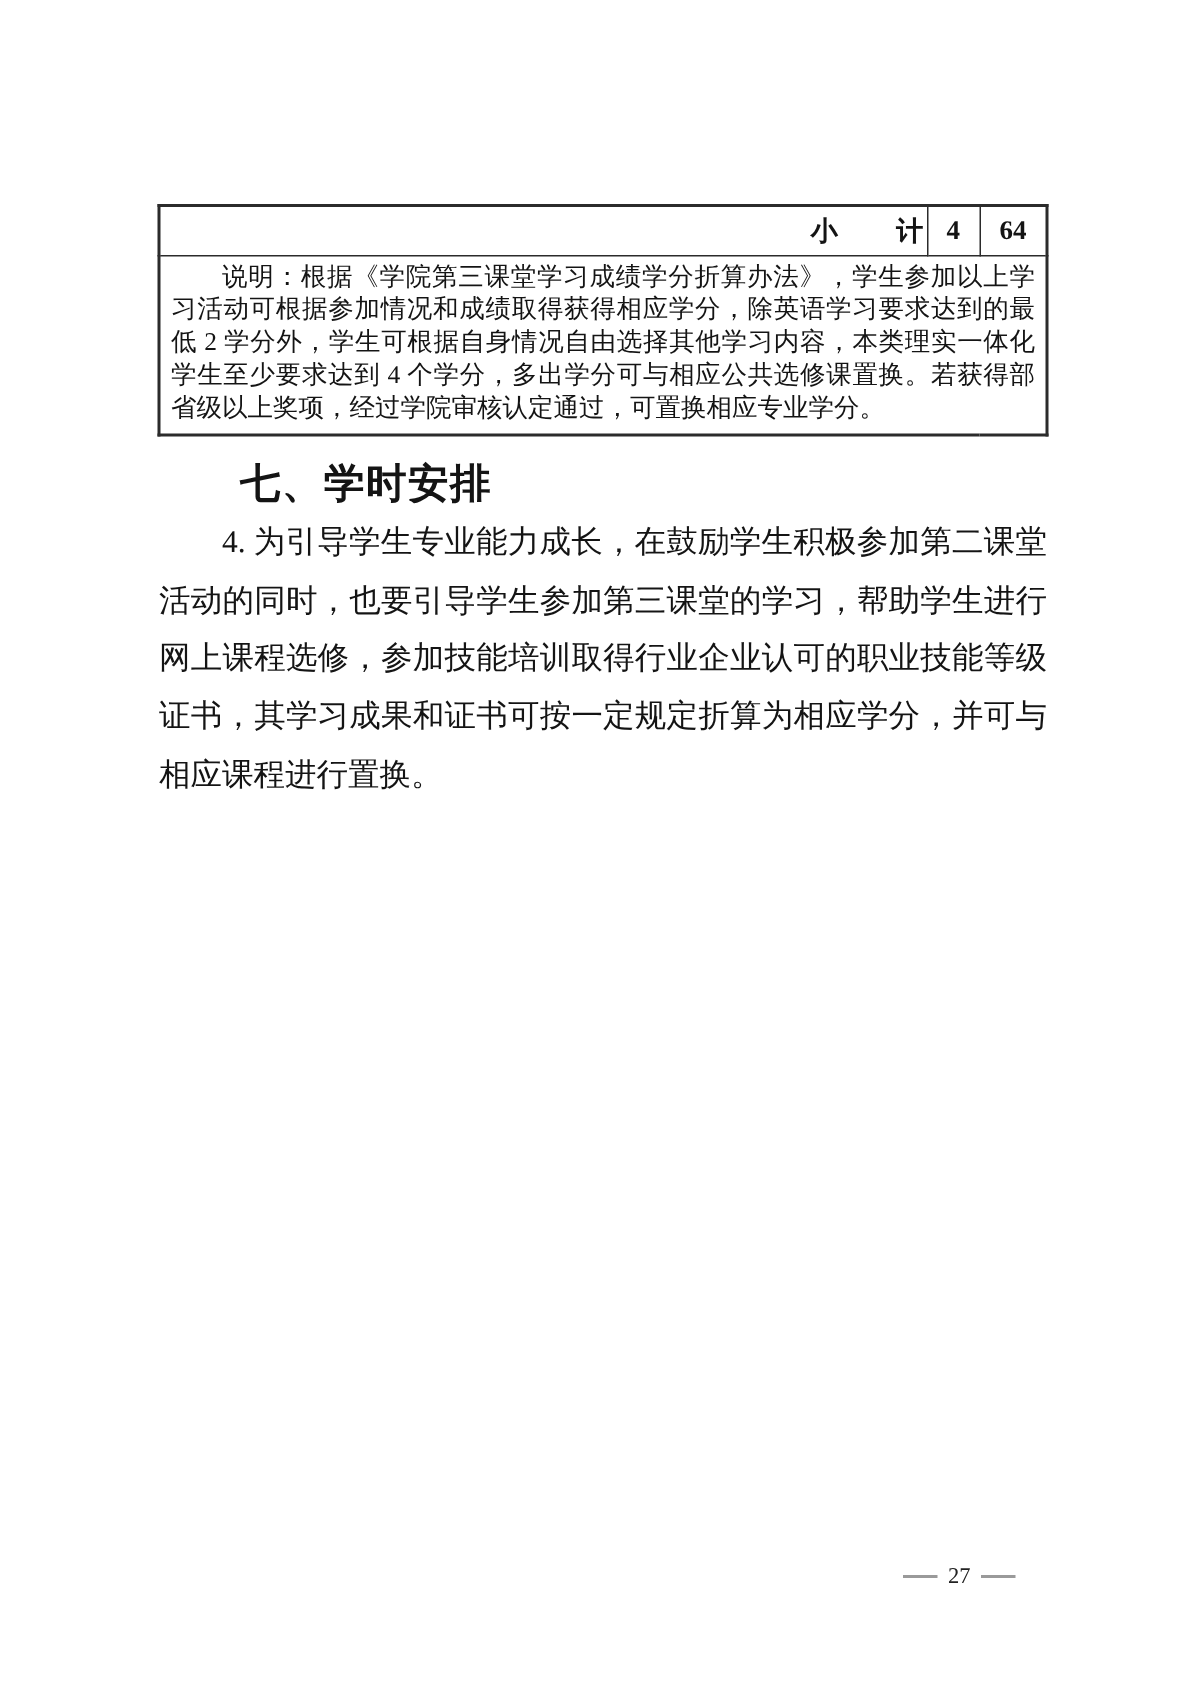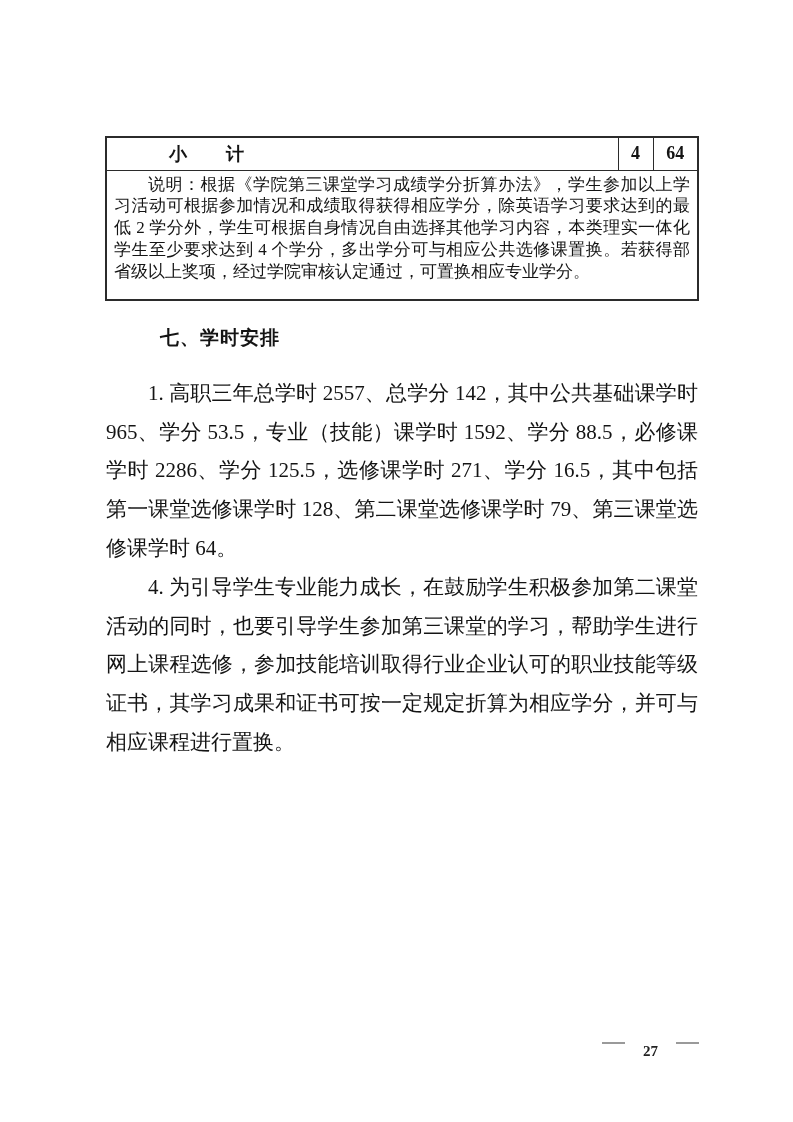--- a/index.html
+++ b/index.html
@@ -31,28 +31,29 @@
     border: 1.5px solid #2b2b2b;
     vertical-align: middle;
     box-sizing: border-box;
   }
   td.subtotal-label-cell {
     height: 33px;
     padding-left: 62px;
     font-weight: bold;
     font-size: 18px;
     letter-spacing: 1px;
+    text-align: right;
   }
   td.subtotal-value-cell {
     text-align: center;
     font-weight: bold;
     font-size: 18px;
   }
   td.note-cell {
-    padding: 3px 7px 17px 7px;
+    padding: 3px 7px 7px 7px;
     font-size: 17px;
     line-height: 21.8px;
     text-align: justify;
     text-justify: inter-ideograph;
   }
   td.note-cell .note-text {
     display: block;
     text-indent: 2em;
   }
 
@@ -61,42 +62,41 @@
     position: absolute;
     left: 106px;
     top: 303px;
     width: 592px;
     font-size: 21px;
     line-height: 38.8px;
     text-align: justify;
     text-justify: inter-ideograph;
   }
   .section-heading {
-    margin: 16px;
+    margin: 0;
     font-family: "Liberation Sans", "DejaVu Sans", sans-serif;
-    font-size: 19px;
+    font-size: 27px;
     font-weight: bold;
     text-indent: 2em;
     line-height: 38.8px;
     letter-spacing: 1px;
   }
   .main-text p {
     margin: 0;
     text-indent: 2em;
   }
 
   
   .page-footer {
     position: absolute;
     left: 602px;
     top: 1042px;
     display: flex;
-    align-items: flex-start;
-    gap: 18px;
-    font-weight: bold;
+    align-items: center;
+    gap: 7px;
   }
   .footer-dash {
     width: 23px;
     height: 2px;
     background: #9a9a9a;
   }
   .footer-page-number {
     font-size: 15px;
     color: #222222;
     line-height: 18px;
@@ -117,21 +117,20 @@
       <tr>
         <td class="note-cell" colspan="3">
           <span class="note-text">说明：根据《学院第三课堂学习成绩学分折算办法》，学生参加以上学习活动可根据参加情况和成绩取得获得相应学分，除英语学习要求达到的最低 2 学分外，学生可根据自身情况自由选择其他学习内容，本类理实一体化学生至少要求达到 4 个学分，多出学分可与相应公共选修课置换。若获得部省级以上奖项，经过学院审核认定通过，可置换相应专业学分。</span>
         </td>
       </tr>
     </tbody>
   </table>
 
   <div class="main-text">
     <h2 class="section-heading">七、学时安排</h2>
-    <p>1. 高职三年总学时 2557、总学分 142，其中公共基础课学时 965、学分 53.5，专业（技能）课学时 1592、学分 88.5，必修课学时 2286、学分 125.5，选修课学时 271、学分 16.5，其中包括第一课堂选修课学时 128、第二课堂选修课学时 79、第三课堂选修课学时 64。</p>
     <p>4. 为引导学生专业能力成长，在鼓励学生积极参加第二课堂活动的同时，也要引导学生参加第三课堂的学习，帮助学生进行网上课程选修，参加技能培训取得行业企业认可的职业技能等级证书，其学习成果和证书可按一定规定折算为相应学分，并可与相应课程进行置换。</p>
   </div>
 
   <div class="page-footer">
     <span class="footer-dash"></span>
     <span class="footer-page-number">27</span>
     <span class="footer-dash"></span>
   </div>
 
 </div>

